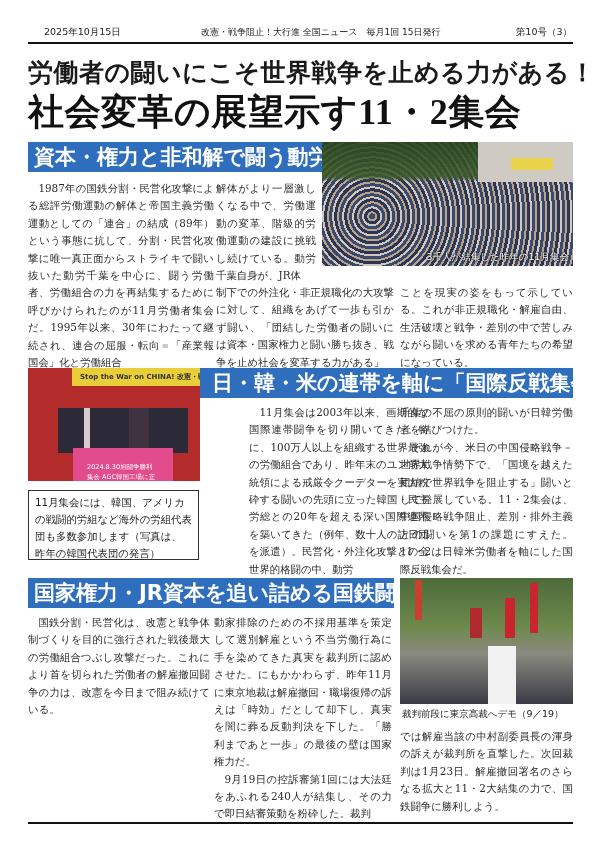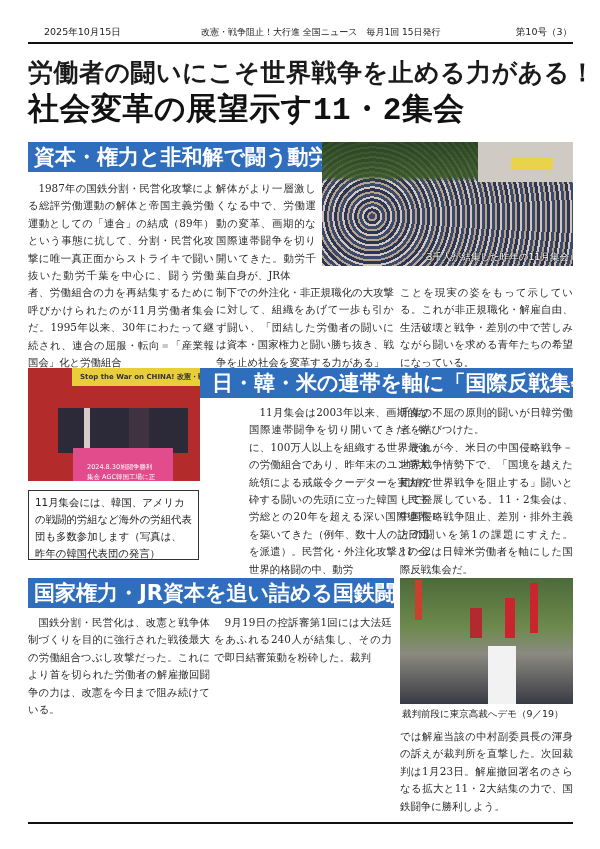--- a/index.html
+++ b/index.html
@@ -2,21 +2,21 @@
 <html><head>
 <meta charset="utf-8">
 <style>
   html, body { margin:0; padding:0; background:#ffffff; }
   body { width:600px; height:849px; position:relative; overflow:hidden;
          font-family:"DejaVu Serif","Liberation Serif",serif; color:#222; }
   .abs { position:absolute; }
   .hdr-text { font-family:"DejaVu Sans","Liberation Sans",sans-serif; font-size:9.5px; color:#222; white-space:nowrap;margin-left:16px; }
   .rule { position:absolute; background:#111; }
   .title1 { font-family:"DejaVu Sans","Liberation Sans",sans-serif; font-size:25px; font-weight:bold; color:#1a1a1a; letter-spacing:0.5px; white-space:nowrap; }
-  .title2 { font-family:Liberation Mono, monospace; font-size:31px; font-weight:900; color:#111; letter-spacing:0.5px; white-space:nowrap; }
+  .title2 { font-family:Liberation Serif, serif; font-size:36px; font-weight:900; color:#111; letter-spacing:0.5px; white-space:nowrap; }
   .sec-head { position:absolute; background:#2f6ebd; color:#fff; font-family:"DejaVu Sans","Liberation Sans",sans-serif; font-weight:bold; font-size:21px; line-height:30px; height:30px; padding-left:6px; white-space:nowrap; overflow:hidden; box-sizing:border-box; }
   .col { position:absolute; font-size:10.4px; line-height:17.4px; text-align:justify; color:#2a2a2a; }
   .col p { margin:0; text-indent:1em; }
   .col p.noind { text-indent:0; }
   .photo { position:absolute; overflow:hidden; }
   .caption-overlay { position:absolute; right:4px; bottom:2px; color:#fff; font-family:"DejaVu Sans","Liberation Sans",sans-serif; font-size:9.5px; text-shadow:0 0 2px #000, 0 0 2px #000; white-space:nowrap; }
   .capbox { position:absolute; border:1px solid #333; font-family:"DejaVu Sans","Liberation Sans",sans-serif; font-size:10.4px; line-height:17px; padding:3px 6px; box-sizing:border-box; color:#222; }
   .photo-caption { position:absolute; font-family:"DejaVu Sans","Liberation Sans",sans-serif; font-size:9.5px; color:#222; white-space:nowrap; }
 </style>
 </head>
@@ -39,21 +39,21 @@
     #4a5570;">
   <div style="position:absolute; right:0; top:0; width:95px; height:40px; background:#cfcbc4;"></div>
   <div style="position:absolute; right:20px; top:16px; width:42px; height:12px; background:#e8d34a;"></div>
   <div class="caption-overlay">3千人が結集した昨年の11月集会</div>
 </div>
 
 <div class="col" style="left:28px; top:180px; width:186px;">
   <p>1987年の国鉄分割・民営化攻撃による総評労働運動の解体と帝国主義労働運動としての「連合」の結成（89年）という事態に抗して、分割・民営化攻撃に唯一真正面からストライキで闘い抜いた動労千葉を中心に、闘う労働者、労働組合の力を再結集するために呼びかけられたのが11月労働者集会だ。1995年以来、30年にわたって継続され、連合の屈服・転向＝「産業報国会」化と労働組合</p>
 </div>
 <div class="col" style="left:216px; top:180px; width:100px;">
-  <p class="noind">解体がより一層激しくなる中で、労働運動の変革、画期的な国際連帯闘争を切り開いてきた。動労千葉自身が、JR体</p>
+  <p class="noind">解体がより一層激しくなる中で、労働運動の変革、階級的労働運動の建設に挑戦し続けている。動労千葉自身が、JR体</p>
 </div>
 <div class="col" style="left:216px; top:284px; width:178px;">
   <p class="noind">制下での外注化・非正規職化の大攻撃に対して、組織をあげて一歩も引かず闘い、「団結した労働者の闘いには資本・国家権力と闘い勝ち抜き、戦争を止め社会を変革する力がある」</p>
 </div>
 <div class="col" style="left:400px; top:284px; width:173px;">
   <p class="noind">ことを現実の姿をもって示している。これが非正規職化・解雇自由、生活破壊と戦争・差別の中で苦しみながら闘いを求める青年たちの希望になっている。</p>
 </div>
 
 <div class="photo" style="left:28px; top:368px; width:172px; height:113px; background:#b32b2a;">
   <div style="position:absolute; left:0; top:0; width:172px; height:18px; background:#e8cf3a; color:#333; font-family:'DejaVu Sans',sans-serif; font-size:7px; font-weight:bold; line-height:18px; padding-left:8px; white-space:nowrap; overflow:hidden;margin-left:44px;">Stop the War on CHINA!  改憲・戦争</div>
@@ -82,19 +82,20 @@
   <div style="position:absolute; left:130px; top:5px; width:8px; height:50px; background:#c9252f;"></div>
   <div style="position:absolute; left:70px; top:30px; width:12px; height:30px; background:#b02a30;"></div>
   <div style="position:absolute; left:88px; top:68px; width:28px; height:58px; background:#f2f2f2;"></div>
 </div>
 <div class="photo-caption" style="left:402px; top:708px;">裁判前段に東京高裁へデモ（9／19）</div>
 
 <div class="col" style="left:28px; top:614px; width:182px;">
   <p>国鉄分割・民営化は、改憲と戦争体制づくりを目的に強行された戦後最大の労働組合つぶし攻撃だった。これにより首を切られた労働者の解雇撤回闘争の力は、改憲を今日まで阻み続けている。</p>
 </div>
 <div class="col" style="left:214px; top:614px; width:178px;">
+  <p class="noind">動家排除のための不採用基準を策定して選別解雇という不当労働行為に手を染めてきた真実を裁判所に認めさせた。にもかかわらず、昨年11月に東京地裁は解雇撤回・職場復帰の訴えは「時効」だとして却下し、真実を闇に葬る反動判決を下した。「勝利まであと一歩」の最後の壁は国家権力だ。</p>
   <p>9月19日の控訴審第1回には大法廷をあふれる240人が結集し、その力で即日結審策動を粉砕した。裁判</p>
 </div>
 <div class="col" style="left:400px; top:728px; width:173px;">
   <p class="noind">では解雇当該の中村副委員長の渾身の訴えが裁判所を直撃した。次回裁判は1月23日。解雇撤回署名のさらなる拡大と11・2大結集の力で、国鉄闘争に勝利しよう。</p>
 </div>
 
 <div class="rule" style="left:28px; top:822px; width:545px; height:2px;"></div>
 
 </body></html>

